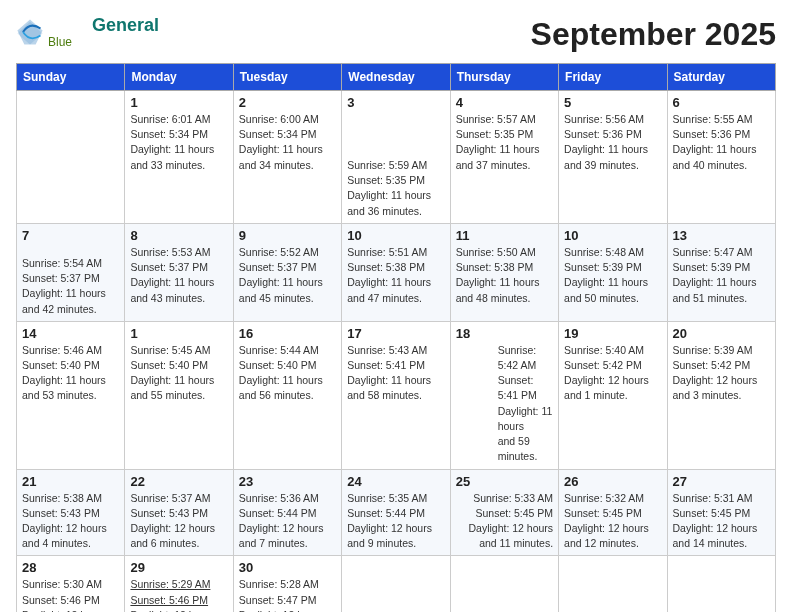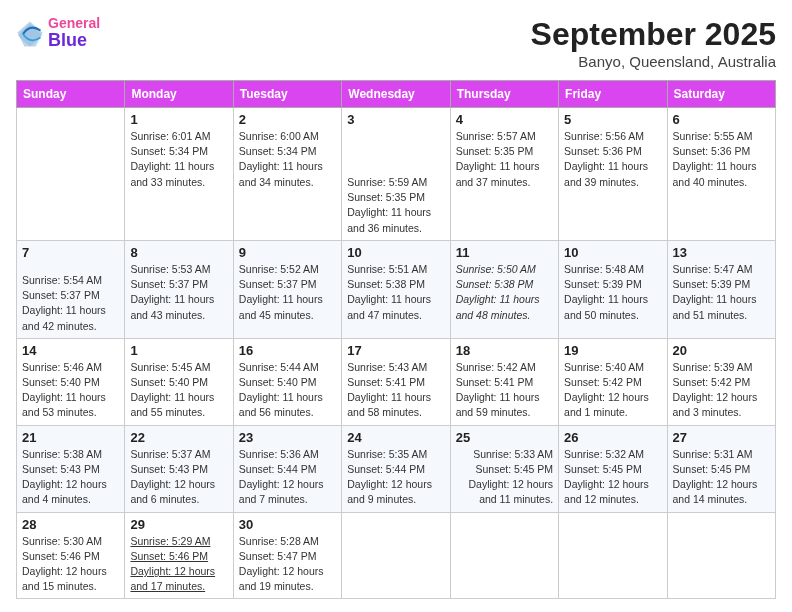--- a/index.html
+++ b/index.html
@@ -20,28 +20,29 @@
       display: flex;
       align-items: center;
       gap: 4px;
     }
     .logo-text {
       display: flex;
       flex-direction: column;
       line-height: 1.1;
     }
     .logo-general {
-      font-size: 14px;
-      font-weight: bold;
-      color: #ec4899;
-    }
-    .logo-blue {
       font-size: 18px;
       font-weight: bold;
-      color: #6d28d9;
+      color: #0f766e;
+      margin-left: 44px;
+    }
+    .logo-blue {
+      font-size: 12px;
+      font-weight: normal;
+      color: #4d7c0f;
     }
     .logo-icon {
       width: 28px;
       height: 28px;
     }
     .title-block {
       text-align: right;
     }
     .month-title {
       font-size: 32px;
@@ -51,21 +52,21 @@
     .location-title {
       font-size: 15px;
       color: #444;
     }
     table {
       width: 100%;
       border-collapse: collapse;
       font-size: 11px;
     }
     thead tr th {
-      background-color: #d946ef;
+      background-color: #1d4ed8;
       color: #fff;
       text-align: left;
       padding: 6px 6px;
       font-size: 12px;
       font-weight: bold;
       border: 1px solid #aaa;
     }
     tbody tr td {
       border: 1px solid #ccc;
       vertical-align: top;
@@ -104,21 +105,20 @@
       <path d="M10,20 Q20,5 35,15" stroke="#1a6fba" stroke-width="3" fill="none"></path>
       <path d="M10,20 Q20,35 35,25" stroke="#2ca0e0" stroke-width="2.5" fill="none"></path>
     </svg>
     <div class="logo-text">
       <span class="logo-general">General</span>
       <span class="logo-blue">Blue</span>
     </div>
   </div>
   <div class="title-block">
     <div class="month-title">September 2025</div>
-    <div class="location-title">Banyo, Queensland, Australia</div>
   </div>
 </div>
 
 <table>
   <thead>
     <tr>
     <th>Sunday</th>
         <th>Monday</th>
         <th>Tuesday</th>
         <th>Wednesday</th>
@@ -197,21 +197,21 @@
         </td>
         <td>
           <span class="day-number">10</span>
           <div class="day-info" style="white-space: pre-line;">Sunrise: 5:51 AM
 Sunset: 5:38 PM
 Daylight: 11 hours
 and 47 minutes.</div>
         </td>
         <td>
           <span class="day-number">11</span>
-          <div class="day-info" style="white-space: pre-line; font-style: italic;">Sunrise: 5:50 AM
+          <div class="day-info" style="white-space: pre-line;">Sunrise: 5:50 AM
 Sunset: 5:38 PM
 Daylight: 11 hours
 and 48 minutes.</div>
         </td>
         <td>
           <span class="day-number">10</span>
           <div class="day-info" style="white-space: pre-line;">Sunrise: 5:48 AM
 Sunset: 5:39 PM
 Daylight: 11 hours
 and 50 minutes.</div>
@@ -248,21 +248,21 @@
         </td>
         <td>
           <span class="day-number">17</span>
           <div class="day-info" style="white-space: pre-line;">Sunrise: 5:43 AM
 Sunset: 5:41 PM
 Daylight: 11 hours
 and 58 minutes.</div>
         </td>
         <td>
           <span class="day-number">18</span>
-          <div class="day-info" style="white-space: pre-line;">Sunrise: 5:42 AM
+          <div class="day-info" style="white-space: pre-line; margin-left: 42px;">Sunrise: 5:42 AM
 Sunset: 5:41 PM
 Daylight: 11 hours
 and 59 minutes.</div>
         </td>
         <td>
           <span class="day-number">19</span>
           <div class="day-info" style="white-space: pre-line;">Sunrise: 5:40 AM
 Sunset: 5:42 PM
 Daylight: 12 hours
 and 1 minute.</div>

